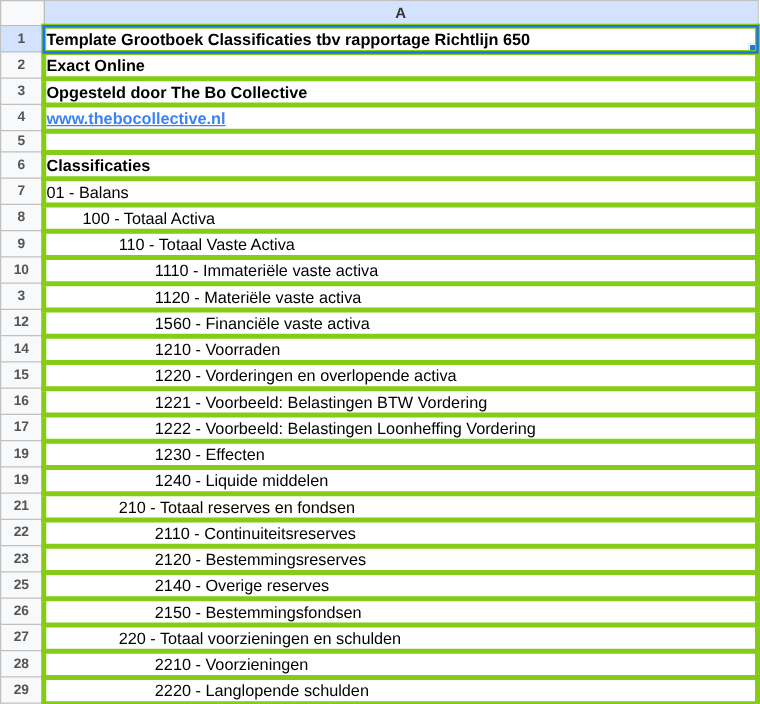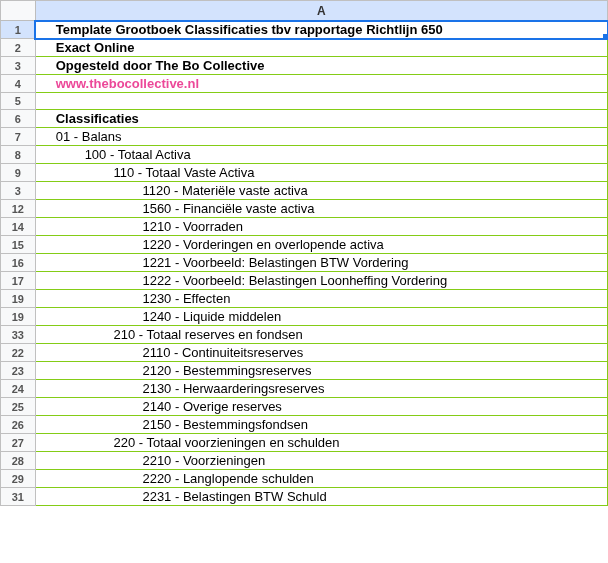--- a/index.html
+++ b/index.html
@@ -37,29 +37,29 @@
     width: 34px;
     background: #f8f9fa;
     border: 1px solid #c0c0c0;
     text-align: center;
     font-size: 11px;
     color: #555;
     vertical-align: middle;
     height: 17px;
   }
   td.cell {
-    border: 1px solid #84cc16;
-    padding: 1px 4px 1px 20px;
+    border: 4px solid #84cc16;
+    padding: 1px 4px 1px 0;
     height: 17px;
     vertical-align: middle;
     white-space: pre;
     overflow: hidden;
   }
   .bold { font-weight: bold; }
-  .link { color: #ec4899; font-weight: bold; cursor: pointer; }
+  .link { color: #3b82f6; text-decoration: underline; font-weight: bold; cursor: pointer; }
   .selected {
     outline: 2px solid #1a73e8;
     outline-offset: -1px;
     position: relative;
   }
   .selected::after {
     content: "";
     position: absolute;
     right: -3px;
     bottom: -3px;
@@ -117,20 +117,24 @@
       </tr>
       <tr>
         <th class="row-header">8</th>
         <td class="cell">        <span>100 - Totaal Activa</span></td>
       </tr>
       <tr>
         <th class="row-header">9</th>
         <td class="cell">                <span>110 - Totaal Vaste Activa</span></td>
       </tr>
       <tr>
+        <th class="row-header">10</th>
+        <td class="cell">                        <span>1110 - Immateriële vaste activa</span></td>
+      </tr>
+      <tr>
         <th class="row-header">3</th>
         <td class="cell">                        <span>1120 - Materiële vaste activa</span></td>
       </tr>
       <tr>
         <th class="row-header">12</th>
         <td class="cell">                        <span>1560 - Financiële vaste activa</span></td>
       </tr>
       <tr>
         <th class="row-header">14</th>
         <td class="cell">                        <span>1210 - Voorraden</span></td>
@@ -149,34 +153,30 @@
       </tr>
       <tr>
         <th class="row-header">19</th>
         <td class="cell">                        <span>1230 - Effecten</span></td>
       </tr>
       <tr>
         <th class="row-header">19</th>
         <td class="cell">                        <span>1240 - Liquide middelen</span></td>
       </tr>
       <tr>
-        <th class="row-header">33</th>
+        <th class="row-header">21</th>
         <td class="cell">                <span>210 - Totaal reserves en fondsen</span></td>
       </tr>
       <tr>
         <th class="row-header">22</th>
         <td class="cell">                        <span>2110 - Continuiteitsreserves</span></td>
       </tr>
       <tr>
         <th class="row-header">23</th>
         <td class="cell">                        <span>2120 - Bestemmingsreserves</span></td>
-      </tr>
-      <tr>
-        <th class="row-header">24</th>
-        <td class="cell">                        <span>2130 - Herwaarderingsreserves</span></td>
       </tr>
       <tr>
         <th class="row-header">25</th>
         <td class="cell">                        <span>2140 - Overige reserves</span></td>
       </tr>
       <tr>
         <th class="row-header">26</th>
         <td class="cell">                        <span>2150 - Bestemmingsfondsen</span></td>
       </tr>
       <tr>

